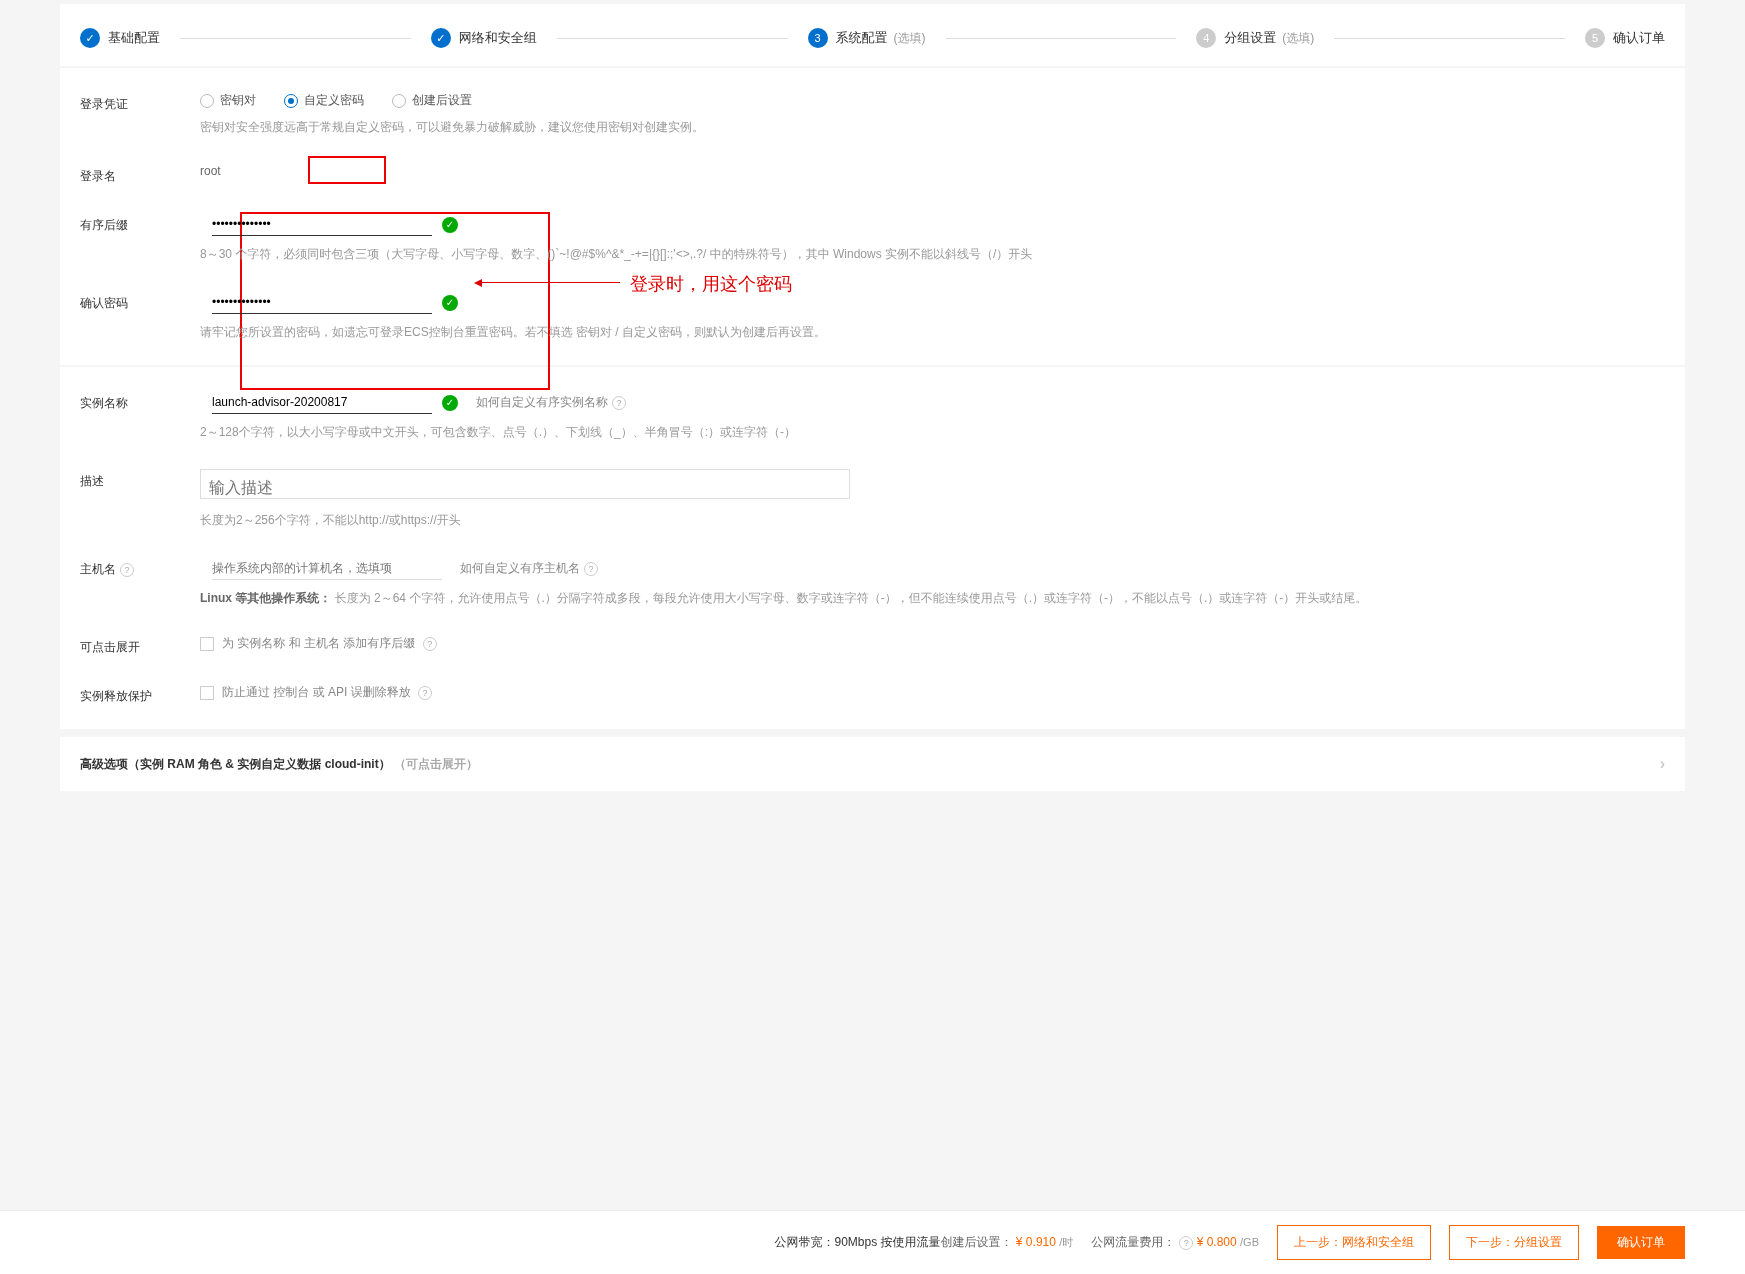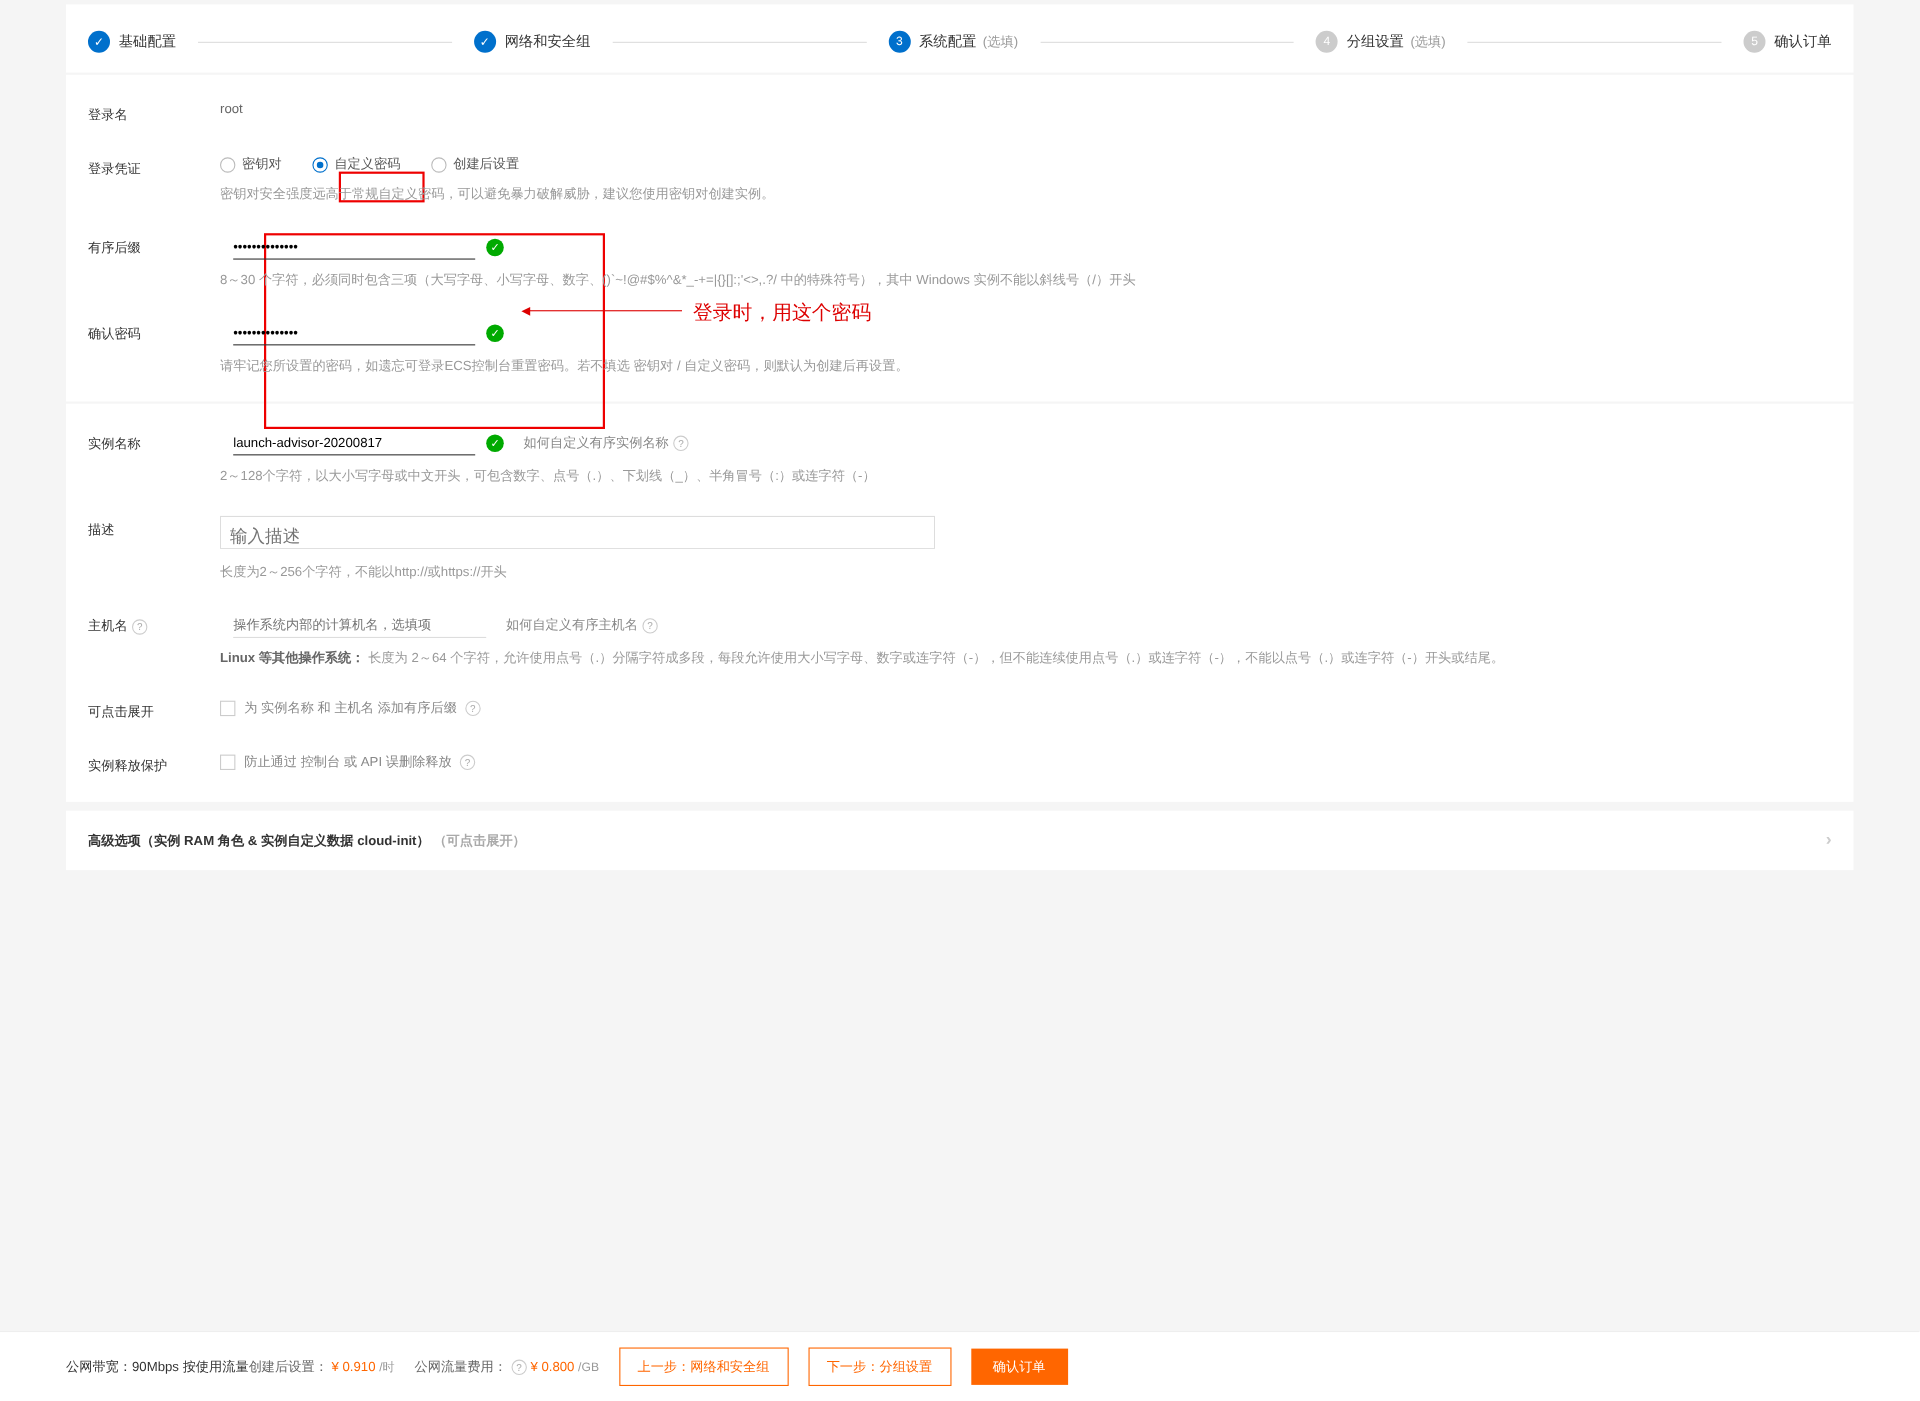--- a/index.html
+++ b/index.html
@@ -27,21 +27,21 @@
 .field-input { width: 220px; border: none; border-bottom: 1px solid #333; padding: 4px 0; font-size: 12px; outline: none; background: transparent; margin-left: 12px; }
 .field-input.wide { width: 220px; }
 .check-icon { display: inline-flex; width: 16px; height: 16px; background: #0a0; border-radius: 50%; align-items: center; justify-content: center; margin-left: 10px; vertical-align: middle; }
 .check-icon::after { content: "✓"; color: #fff; font-size: 10px; }
 .textarea { width: 650px; height: 30px; border: 1px solid #ddd; padding: 8px; font-size: 16px; resize: none; outline: none; font-family: inherit; }
 .link { color: #888; font-size: 12px; margin-left: 18px; }
 .help-icon { display: inline-block; width: 14px; height: 14px; border: 1px solid #ccc; border-radius: 50%; font-size: 9px; text-align: center; line-height: 12px; color: #aaa; margin-left: 4px; }
 .checkbox { width: 14px; height: 14px; border: 1px solid #ccc; display: inline-block; margin-right: 8px; vertical-align: middle; }
 .accordion { background: #fff; padding: 18px 20px; margin-top: 8px; display: flex; align-items: center; justify-content: space-between; cursor: pointer; font-weight: bold; }
 .chevron { color: #ccc; font-size: 16px; }
-.footer { position: fixed; bottom: 0; left: 0; right: 0; background: #fff; border-top: 1px solid #eee; padding: 14px 60px; display: flex; align-items: center; justify-content: flex-start; }
+.footer { position: fixed; bottom: 0; left: 0; right: 0; background: #fff; border-top: 1px solid #eee; padding: 14px 60px; display: flex; align-items: center; justify-content: flex-end; }
 .footer-left { font-size: 12px; color: #333; }
 .footer-right { display: flex; align-items: center; gap: 18px; }
 .price { color: #f60; font-size: 12px; font-weight: 500; }
 .price-unit { color: #999; font-size: 11px; }
 .price-label { color: #666; font-size: 12px; }
 .btn-outline { border: 1px solid #f60; background: #fff; color: #f60; padding: 8px 16px; font-size: 12px; cursor: pointer; }
 .btn-primary { border: none; background: #f60; color: #fff; padding: 8px 20px; font-size: 12px; cursor: pointer; }
 .red-box1 { position: absolute; border: 2px solid #e00; left: 248px; top: 88px; width: 78px; height: 28px; pointer-events: none; }
 .red-box2 { position: absolute; border: 2px solid #e00; left: 180px; top: 144px; width: 310px; height: 178px; pointer-events: none; }
 .annotation { position: absolute; color: #d00; font-size: 18px; left: 570px; top: 204px; font-family: "SimSun", serif; }
@@ -84,25 +84,20 @@
     </div>
   </div>
 
   <div class="section rel-wrap">
     <div class="red-box1"></div>
     <div class="red-box2"></div>
     <div class="arrow"></div>
     <div class="annotation">登录时，用这个密码</div>
 
     <div class="row">
-      <div class="row-label">登录名</div>
-      <div class="row-content"><span style="color:#666">root</span></div>
-    </div>
-
-    <div class="row">
       <div class="row-label">登录凭证</div>
       <div class="row-content">
         <div class="radio-group">
           <div class="radio-item">
               <span class="radio-circle"></span>
               <span>密钥对</span>
             </div>
           <div class="radio-item">
               <span class="radio-circle selected"></span>
               <span>自定义密码</span>
@@ -110,20 +105,25 @@
           <div class="radio-item">
               <span class="radio-circle"></span>
               <span>创建后设置</span>
             </div>
         </div>
         <div class="hint">密钥对安全强度远高于常规自定义密码，可以避免暴力破解威胁，建议您使用密钥对创建实例。</div>
       </div>
     </div>
 
     <div class="row">
+      <div class="row-label">登录名</div>
+      <div class="row-content"><span style="color:#666">root</span></div>
+    </div>
+
+    <div class="row">
       <div class="row-label">有序后缀</div>
       <div class="row-content">
         <div class="input-line">
           <input type="password" class="field-input" value="••••••••••••••" style="">
           <span class="check-icon"></span>
         </div>
         <div class="hint">8～30 个字符，必须同时包含三项（大写字母、小写字母、数字、()`~!@#$%^&amp;*_-+=|{}[]:;'&lt;&gt;,.?/ 中的特殊符号），其中 Windows 实例不能以斜线号（/）开头</div>
       </div>
     </div>
 

